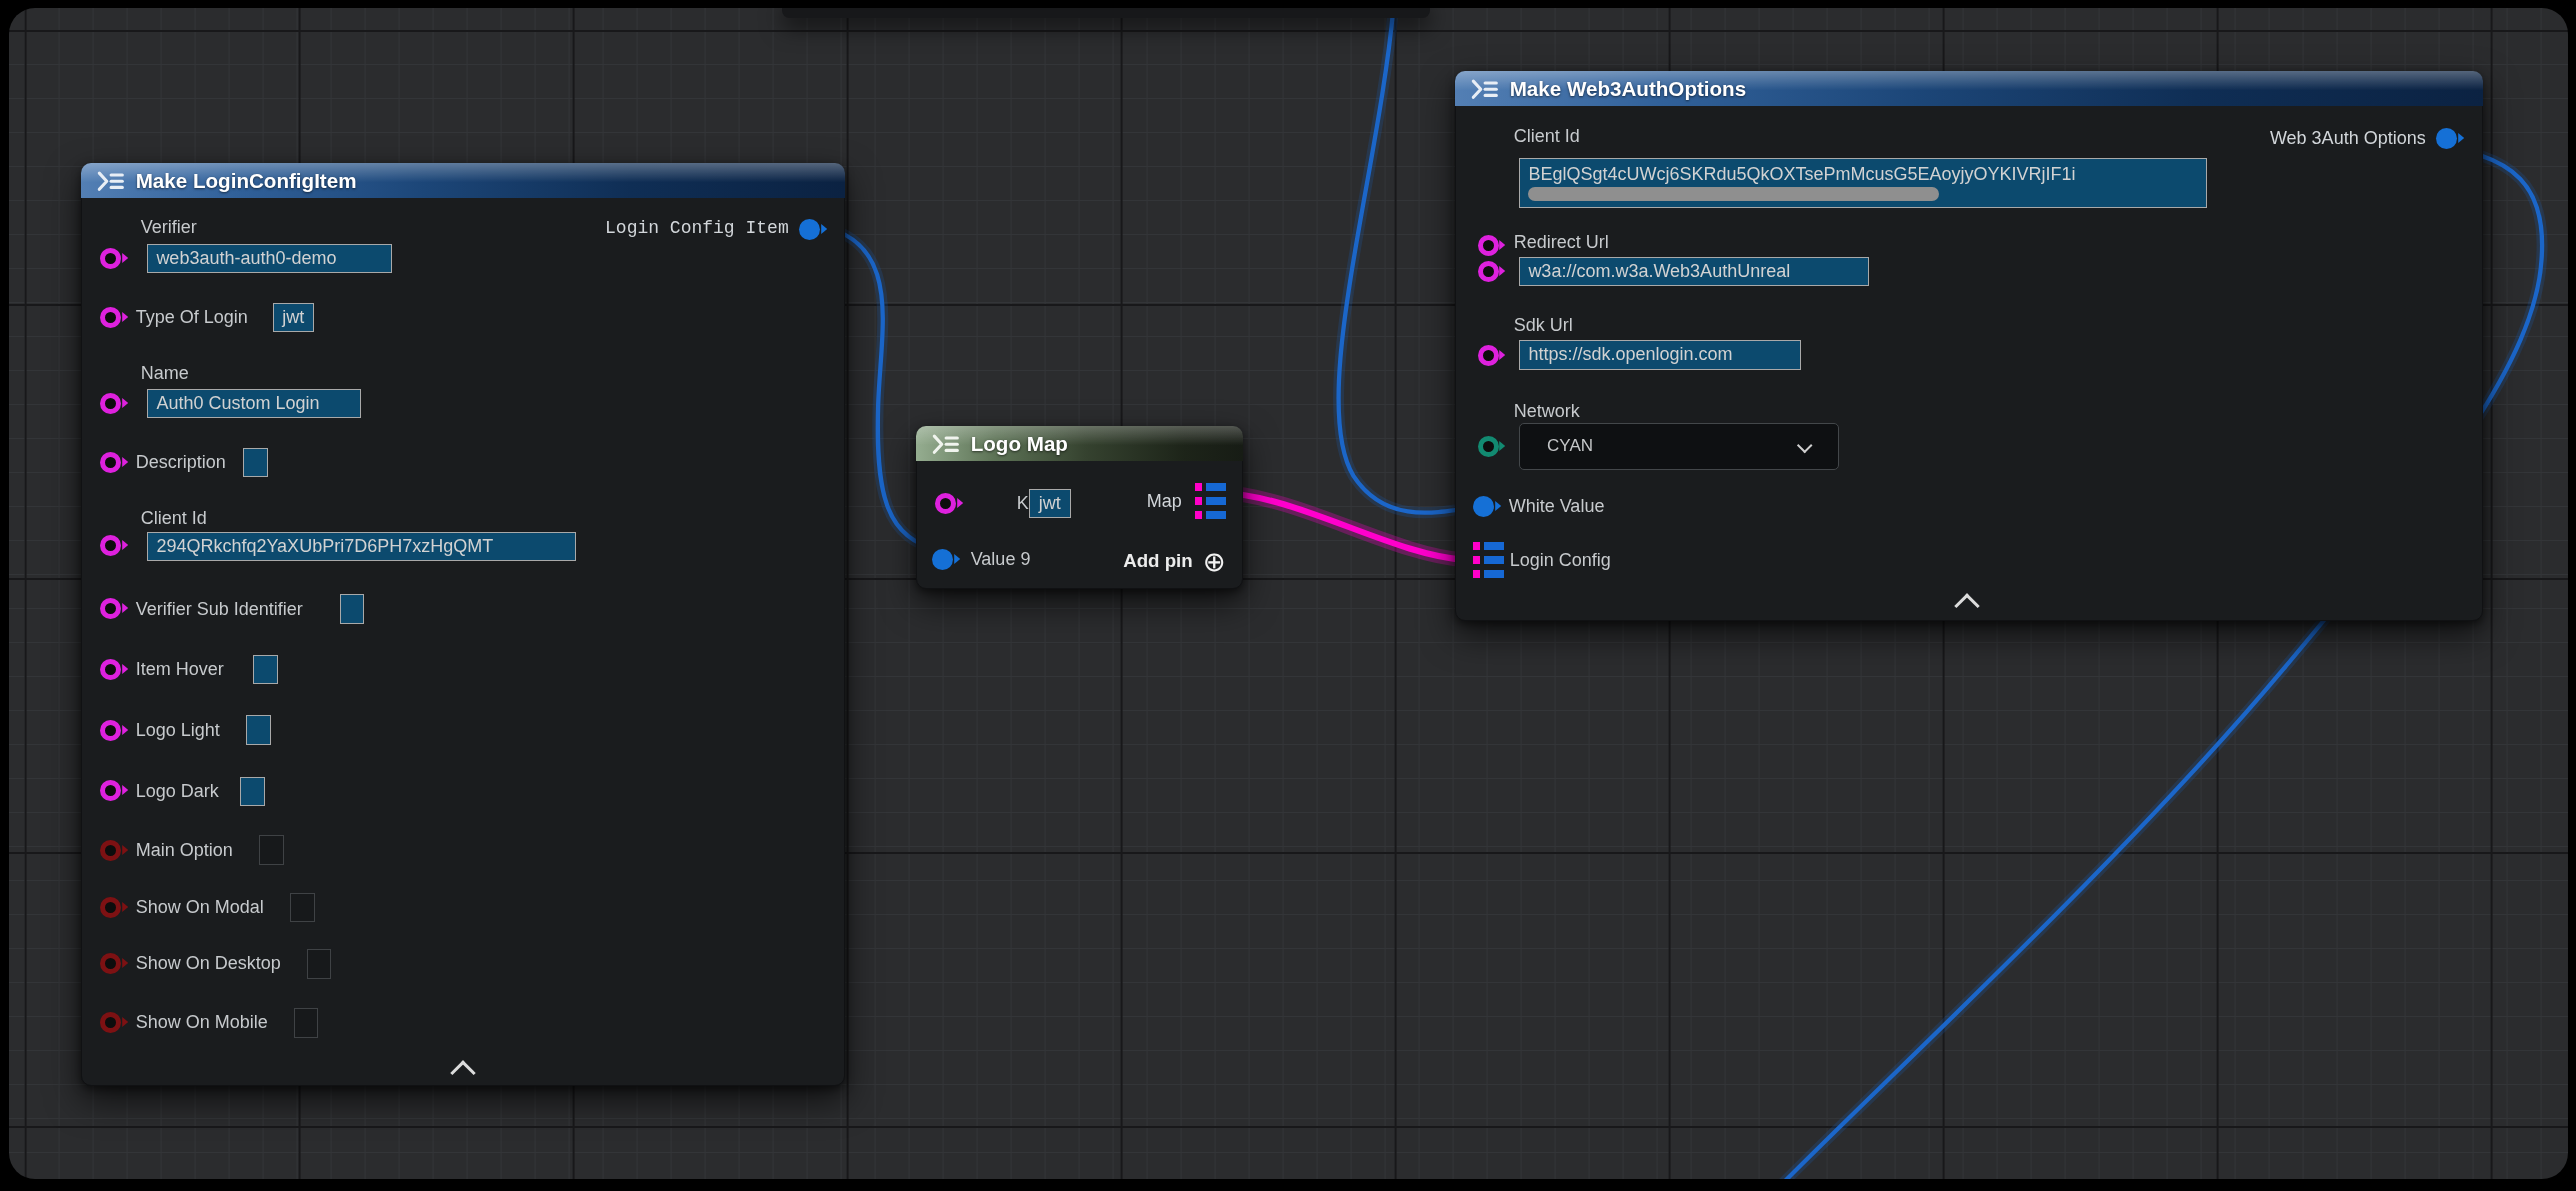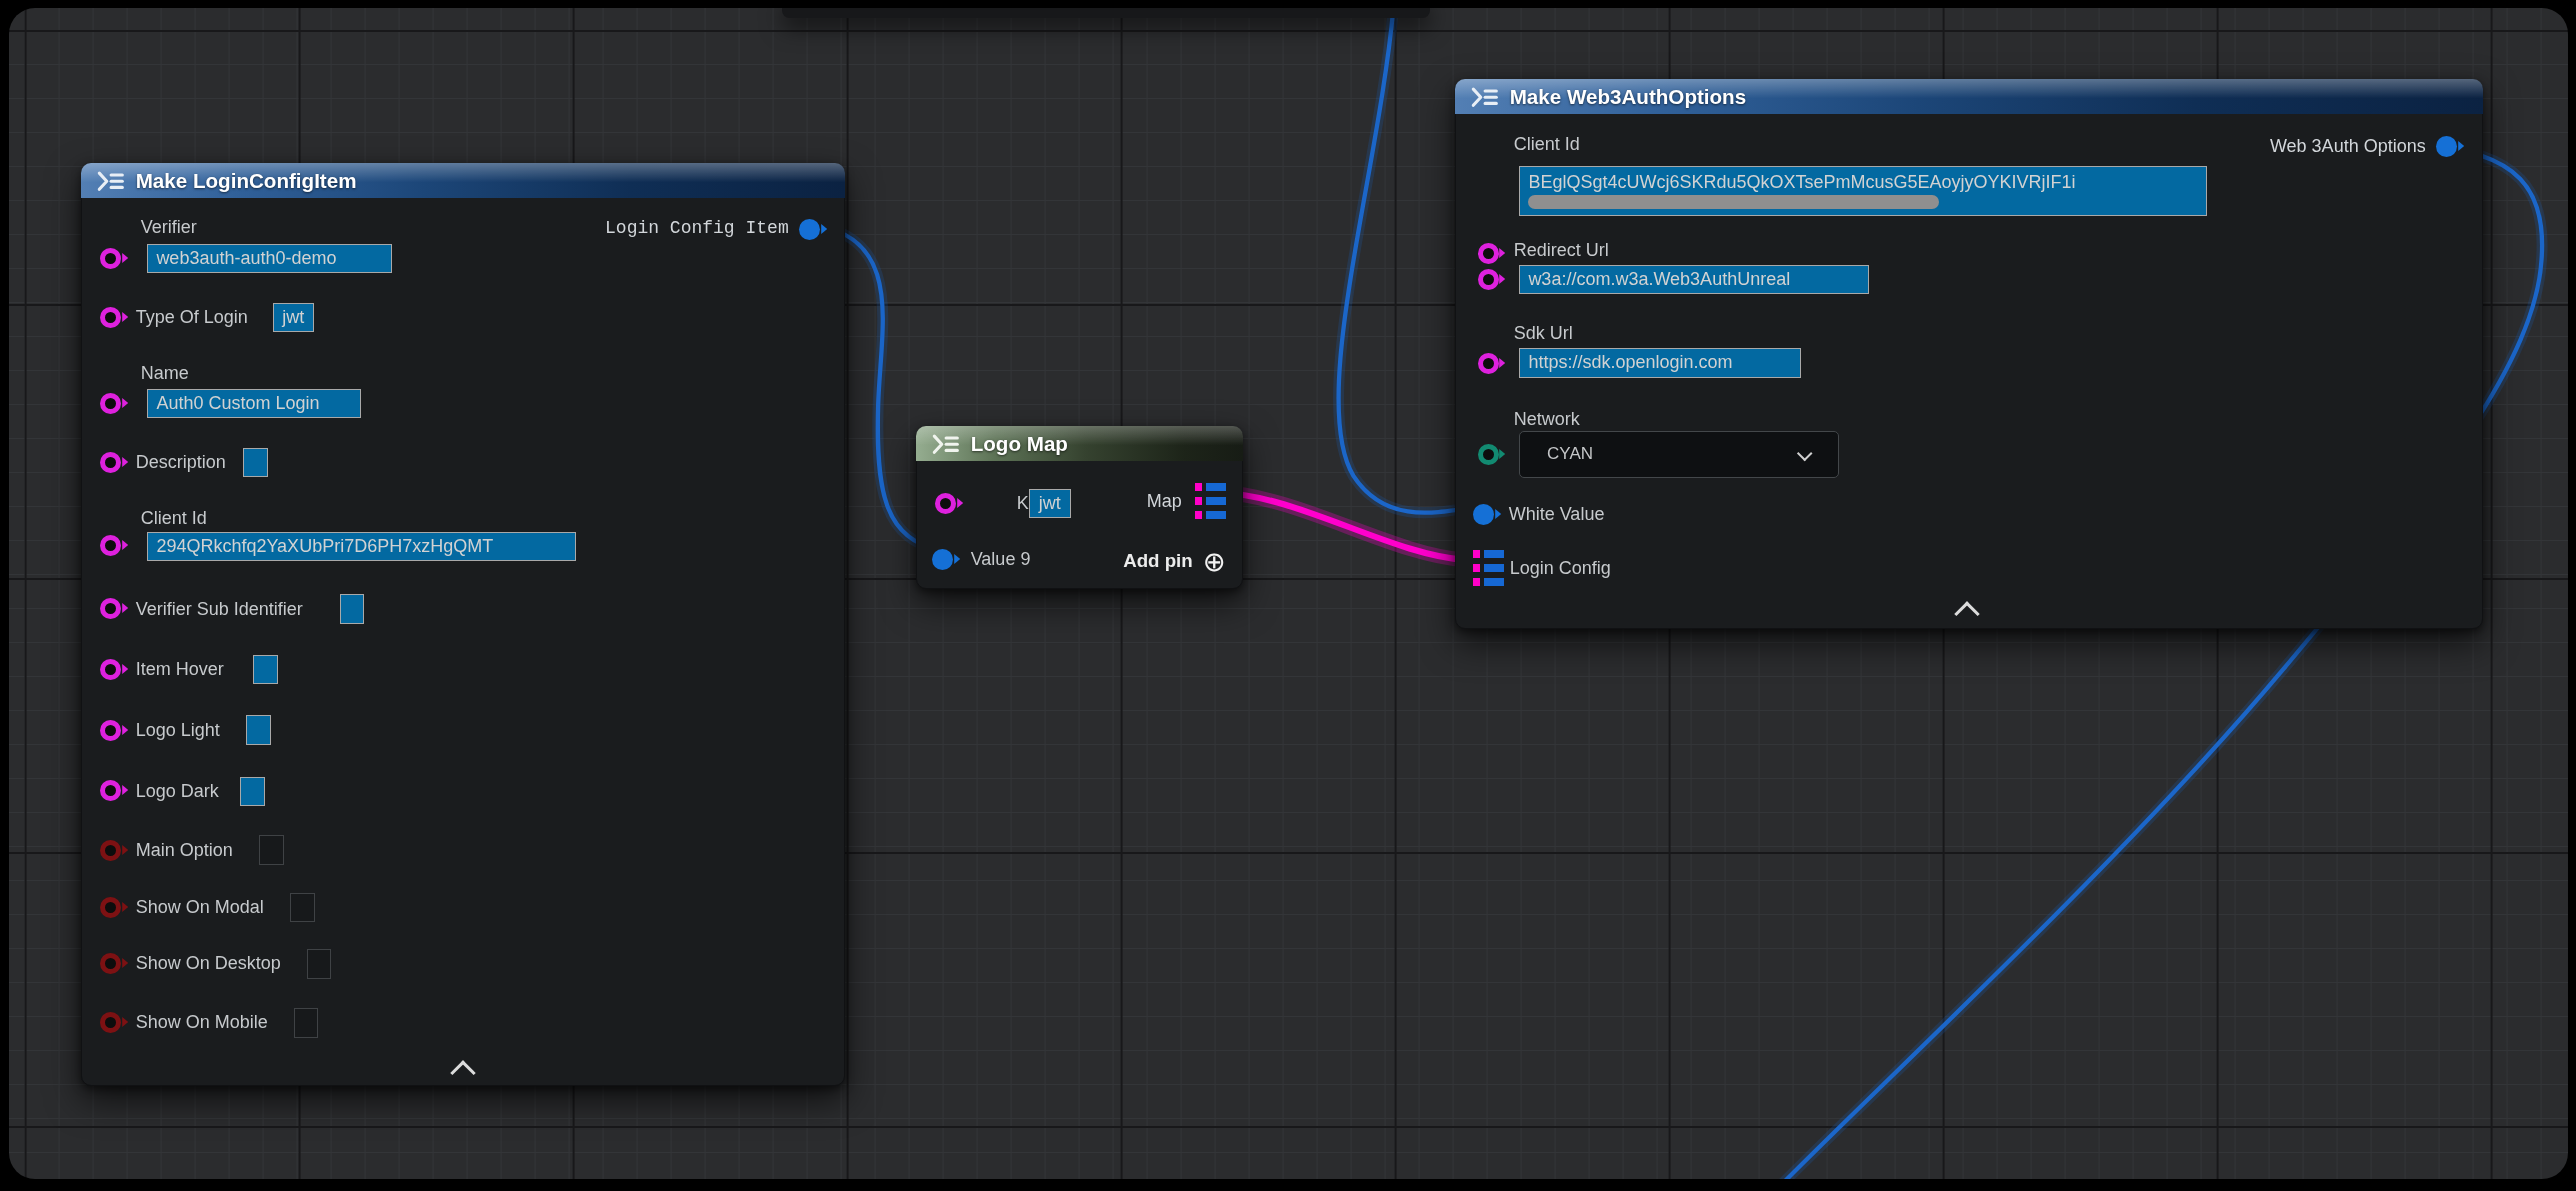--- a/index.html
+++ b/index.html
@@ -27,21 +27,21 @@
       linear-gradient(90deg,#95ad90 0%,#5d7356 24%,#35422f 52%,#1d2419 82%,#171c15 100%);}
   .hicon{flex:0 0 auto;}
   .pin{position:absolute;width:21px;height:21px;border-radius:50%;box-sizing:border-box;}
   .pin.hollow{border:5.6px solid var(--c);background:#0d0d0d;}
   .pin.filled{background:var(--c);}
   .pin::after{content:"";position:absolute;left:100%;top:50%;transform:translate(1.2px,-50%);
     border-top:5px solid transparent;border-bottom:5px solid transparent;border-left:6.2px solid var(--c);}
   .pin.hollow::after{left:calc(100% + 4.4px);}
   .plabel{position:absolute;color:#c7cacd;font-size:18px;white-space:nowrap;line-height:1.1;}
   .outlabel{color:#d2d6da;}
-  .field{position:absolute;background:#0369a1;border:1.9px solid #a9a9a9;color:#d2d2d2;font-size:18px;
+  .field{position:absolute;background:#0c4a6e;border:1.9px solid #a9a9a9;color:#d2d2d2;font-size:18px;
     display:flex;align-items:center;padding:0 8.7px;box-sizing:border-box;white-space:nowrap;overflow:hidden;}
   .emptybox{padding:0;}
   .boolbox{border-color:#3f4245;background:#17191b;}
   .mappin{position:absolute;width:31px;height:36px;display:flex;flex-direction:column;justify-content:space-between;}
   .mappin .mrow{display:flex;gap:3.7px;}
   .mappin .sq{width:8px;height:8px;background:#ff00c8;}
   .mappin .bar{width:20.6px;height:8px;background:#1668d4;}
   .collapse{position:absolute;width:15px;height:15px;border-top:3.1px solid #dcdcdc;border-right:3.1px solid #dcdcdc;
     transform:rotate(-45deg);}
   .dropdown{position:absolute;background:#0e1012;border:1.9px solid #43474a;border-radius:5px;
@@ -177,21 +177,21 @@
 
     <div class="pin filled" style="--c:#1570d6;left:15.6px;top:121px;"></div>
     <div class="plabel" style="left:54px;top:122px;">Value 9</div>
 
     <div class="addpin-group" style="right:16px;top:120px;">
       <span class="addpin-label">Add pin</span>
       <span class="plus-icon">⊕</span>
     </div>
   </div>
 
-  <div class="node" style="left:1446px;top:72px;width:1026px;height:547px;">
+  <div class="node" style="left:1446px;top:64px;width:1026px;height:547px;">
     <div class="node-header header-blue">
       <svg class="hicon" width="29" height="22.4" viewBox="0 0 46 36">
         <polyline points="5,5 17,18 5,31" stroke="#e8eef5" stroke-width="5" fill="none" stroke-linecap="round" stroke-linejoin="round"></polyline>
         <line x1="24" y1="8" x2="42" y2="8" stroke="#e8eef5" stroke-width="5" stroke-linecap="round"></line>
         <line x1="24" y1="18" x2="42" y2="18" stroke="#e8eef5" stroke-width="5" stroke-linecap="round"></line>
         <line x1="24" y1="28" x2="42" y2="28" stroke="#e8eef5" stroke-width="5" stroke-linecap="round"></line>
       </svg>
       <span>Make Web3AuthOptions</span>
     </div>
 

